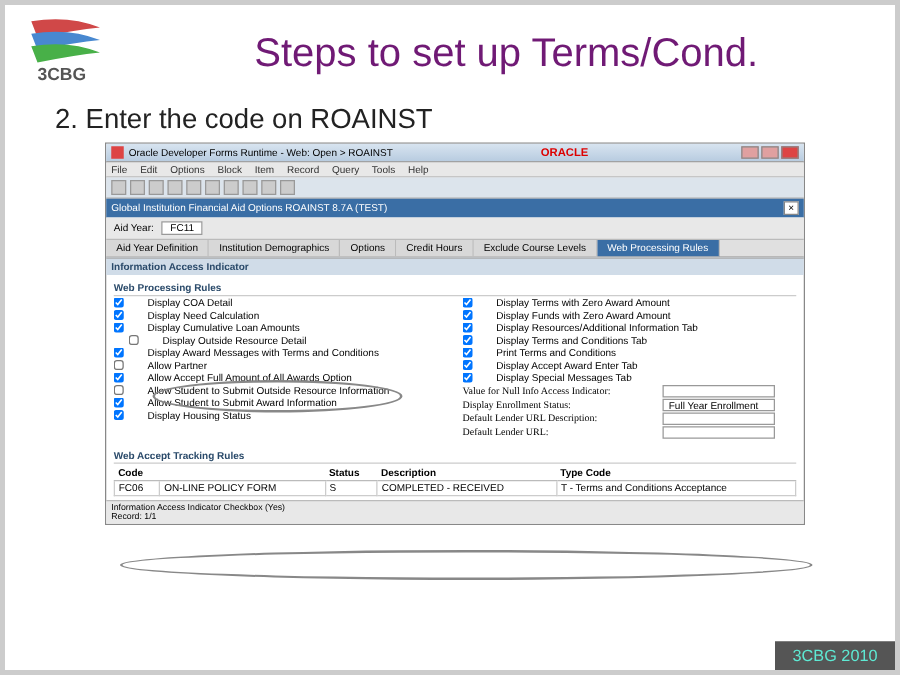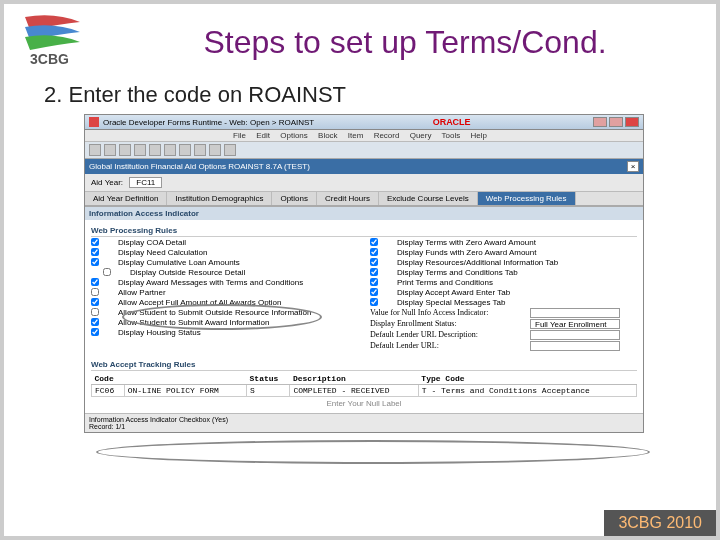--- a/index.html
+++ b/index.html
@@ -9,21 +9,21 @@
   .logo { width: 70px; height: 60px; margin-right: 20px; position: relative; }
   .logo svg { width: 100%; height: 100%; }
   .title { font-size: 32px; font-weight: 400; color: #701a75; flex: 1; text-align: center; }
   .step-text { font-size: 22px; color: #222; padding: 10px 30px 6px 40px; }
   .app-window { margin: 0 60px 0 80px; border: 1px solid #888; background: #fff; font-size: 8px; width: 560px; }
   .titlebar { background: linear-gradient(#d8e4f0, #b8cce0); padding: 2px 4px; display: flex; align-items: center; border-bottom: 1px solid #888; }
   .titlebar-icon { width: 10px; height: 10px; background: #d44; margin-right: 4px; }
   .window-controls { margin-left: auto; display: flex; gap: 2px; }
   .window-controls span { width: 14px; height: 10px; background: #e0a0a0; border: 1px solid #888; display: inline-block; }
   .window-controls span:last-child { background: #d44; }
-  .menubar { background: #e8e8e8; padding: 1px 4px; border-bottom: 1px solid #bbb; text-align: center; }
+  .menubar { background: #e8e8e8; padding: 1px 4px; border-bottom: 1px solid #bbb; }
   .menubar span { margin-right: 8px; color: #333; }
   .toolbar { background: #dce4ec; padding: 2px 4px; border-bottom: 1px solid #aaa; display: flex; gap: 3px; }
   .toolbar .tb-icon { width: 12px; height: 12px; background: #ccc; border: 1px solid #999; }
   .breadcrumb { background: #3a6ea5; color: #fff; padding: 2px 4px; display: flex; align-items: center; }
   .bc-x { margin-left: auto; background: #fff; color: #000; width: 12px; text-align: center; border: 1px solid #888; }
   .subhdr { background: #e8e8e8; padding: 3px 6px; border-bottom: 1px solid #bbb; }
   .subhdr .lbl { display:inline-block; }
   .subhdr .val { display:inline-block; border: 1px solid #999; background: #fff; padding: 0 6px; margin-left: 4px; }
   .tabs { display: flex; background: #e0e0e0; border-bottom: 1px solid #aaa; }
   .tab { padding: 2px 8px; border-right: 1px solid #bbb; background: #d8d8d8; }
@@ -31,25 +31,25 @@
   .section-hdr { background: #d0dce8; padding: 2px 4px; font-weight: bold; color: #2a4a6a; border-top: 1px solid #aaa; }
   .section-body { padding: 3px 6px; }
   .subsection { font-weight: bold; color: #2a4a6a; border-bottom: 1px solid #ccc; padding: 1px 0; margin-top: 2px; }
   .cols { display: flex; gap: 12px; }
   .col { flex: 1; }
   .chk-line { display: flex; align-items: flex-start; padding: 0.5px 0; white-space: nowrap; gap: 16px; }
   .chk-line input { width: 8px; height: 8px; margin-right: 3px; }
   .pair { display: flex; align-items: center; padding: 0.5px 0; }
   .pair .plbl { width: 160px; font-family: Liberation Serif, serif; }
   .pair .pval { border: 1px solid #999; background: #fff; padding: 0 4px; min-width: 90px; height: 10px; }
-  .track-table { width: 100%; border-collapse: collapse; margin-top: 2px; font-family: Liberation Mono, monospace; }
+  .track-table { width: 100%; border-collapse: collapse; margin-top: 2px; }
   .track-table th { text-align: left; font-weight: bold; padding: 1px 3px; border-bottom: 1px solid #bbb; font-size: 8px; }
   .track-table td { padding: 1px 3px; border: 1px solid #ccc; background: #fff; }
   .circle-annot { position: absolute; border: 2px solid #888; border-radius: 50%; pointer-events: none; }
-  .footer { position: absolute; bottom: 0; right: 0; background: #555; color: #fdba74; padding: 4px 14px; font-size: 16px; }
+  .footer { position: absolute; bottom: 0; right: 0; background: #555; color: #5eead4; padding: 4px 14px; font-size: 13px; }
   .oracle { margin-left: auto; color: #d00; font-weight: bold; font-size: 9px; padding-right: 4px; }
   .statusbar { background: #e8e8e8; border-top: 1px solid #bbb; padding: 2px 4px; font-size: 7px; }
   .chk-line.indent { margin-left: 12px; }
 </style>
 </head>
 <body>
 
 <div class="slide">
   <div class="header">
     <div class="logo">
@@ -225,21 +225,20 @@
         </tr>
         <tr>
           <td>FC06</td>
           <td>ON-LINE POLICY FORM</td>
           <td>S</td>
           <td>COMPLETED - RECEIVED</td>
           <td>T - Terms and Conditions Acceptance</td>
         </tr>
       </tbody>
         </table>
-      <div style="text-align:center; padding:2px; color:#888;">Enter Your Null Label</div>
     </div>
 
     <div class="statusbar">
       <div>Information Access Indicator Checkbox (Yes)</div>
       <div>Record: 1/1</div>
     </div>
   </div>
 
   <div class="circle-annot" style="left:118px; top:300px; width:200px; height:26px;"></div>
   <div class="circle-annot" style="left:92px; top:436px; width:554px; height:24px;"></div>

